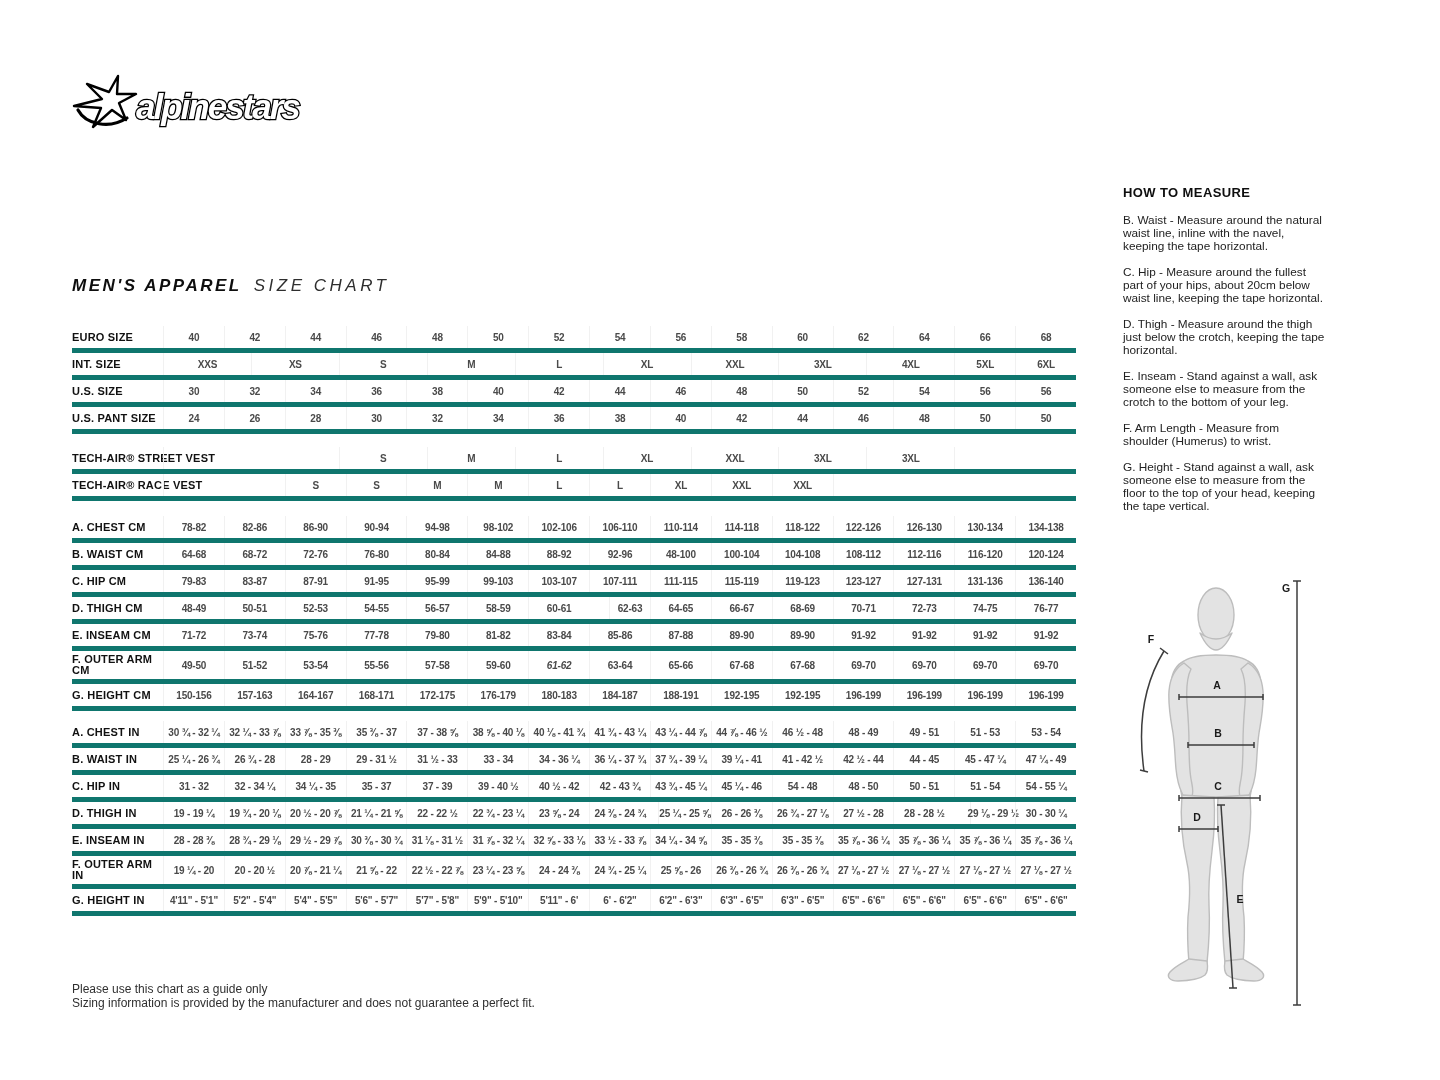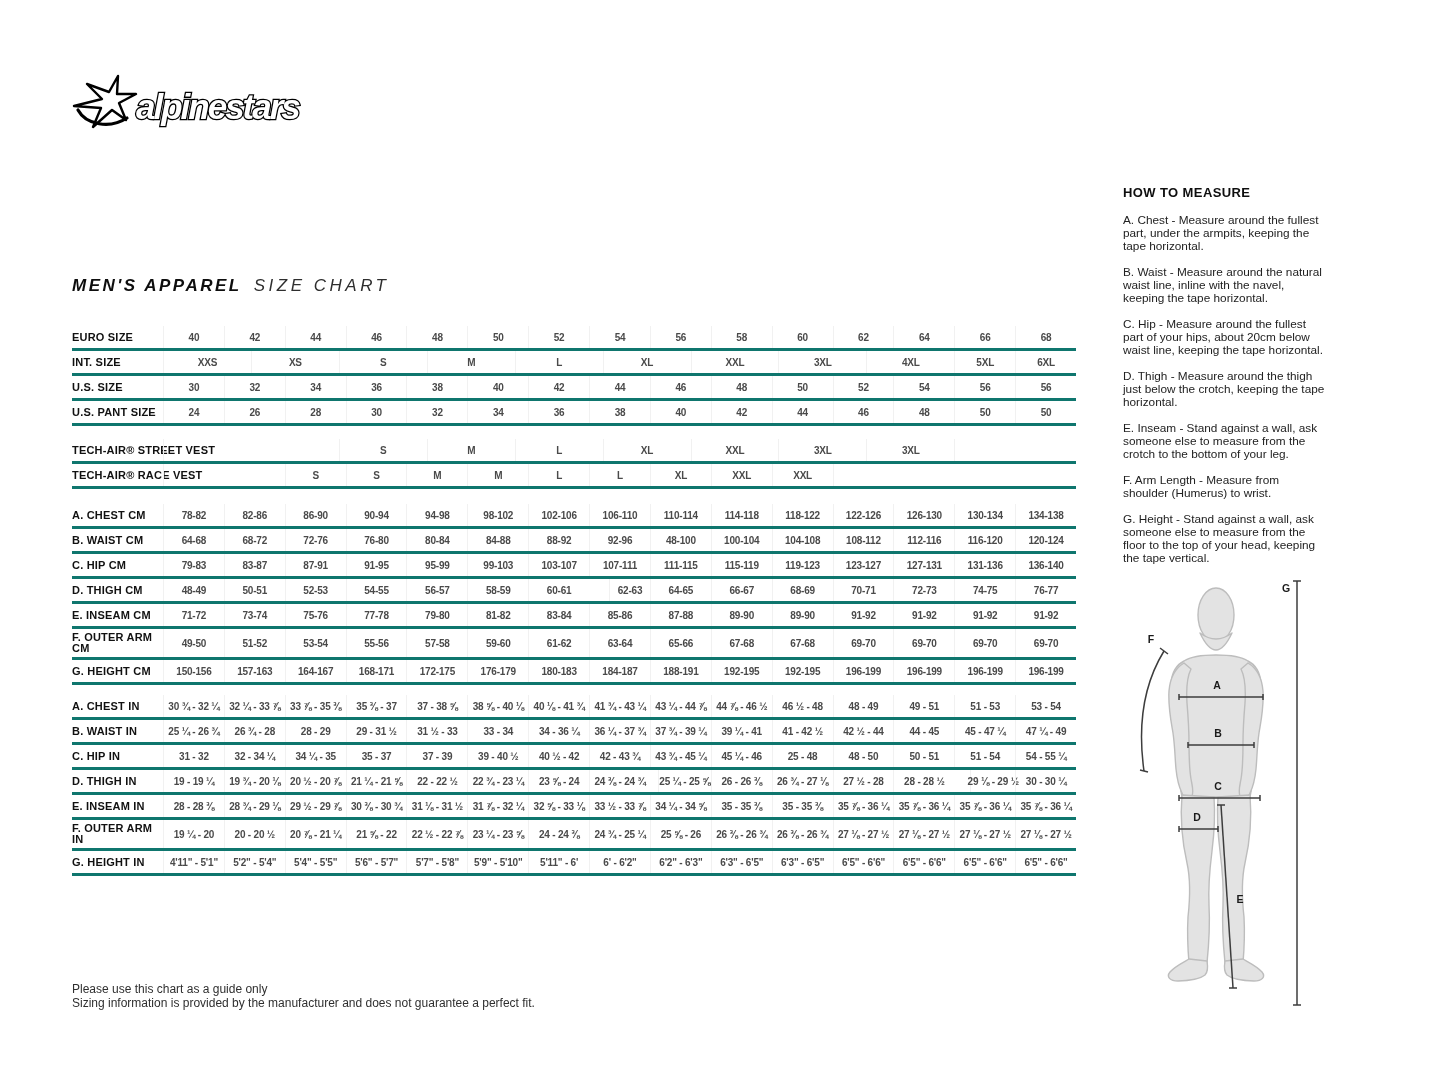--- a/index.html
+++ b/index.html
@@ -8,21 +8,21 @@
 
   .logo{position:absolute;left:70px;top:74px;width:270px;height:62px;}
 
   .title{position:absolute;left:72px;top:276px;font-style:italic;font-size:17px;
          letter-spacing:2.5px;white-space:nowrap;}
   .title .t-main{font-weight:700;color:#0e0e0e;}
   .title .t-sub{font-weight:400;color:#2e2e2e;margin-left:12px;letter-spacing:3.5px;}
 
   .size-table{position:absolute;left:72px;top:326px;width:1004px;}
   .t-row{display:grid;grid-template-columns:91px repeat(135,1fr);height:22px;
-         border-bottom:3px solid #0f766e;}
+         border-bottom:5px solid #0f766e;}
   .t-row.tall{height:28px;}
   .lbl{display:flex;align-items:center;font-weight:700;font-size:11px;color:#111;
        white-space:nowrap;letter-spacing:0.2px;}
   .lbl.wrap{white-space:normal;line-height:11px;}
   .val{display:flex;align-items:center;justify-content:center;font-weight:700;
        font-size:10px;color:#4a4a4a;border-left:1px solid #f1f1f1;
        white-space:nowrap;letter-spacing:-0.2px;}
   .t-gap{border-bottom:none;}
 
   .measure{position:absolute;left:1123px;top:185px;width:202px;}
@@ -240,21 +240,21 @@
       <div class="val" style="grid-column: span 9;">91-92</div>
     </div>
     <div class="t-row tall">
       <div class="lbl wrap">F. OUTER ARM CM</div>
       <div class="val" style="grid-column: span 9;">49-50</div>
       <div class="val" style="grid-column: span 9;">51-52</div>
       <div class="val" style="grid-column: span 9;">53-54</div>
       <div class="val" style="grid-column: span 9;">55-56</div>
       <div class="val" style="grid-column: span 9;">57-58</div>
       <div class="val" style="grid-column: span 9;">59-60</div>
-      <div class="val" style="grid-column: span 9;">61-62</div>
+      <div class="val" style="grid-column: span 9; font-style: italic;">61-62</div>
       <div class="val" style="grid-column: span 9;">63-64</div>
       <div class="val" style="grid-column: span 9;">65-66</div>
       <div class="val" style="grid-column: span 9;">67-68</div>
       <div class="val" style="grid-column: span 9;">67-68</div>
       <div class="val" style="grid-column: span 9;">69-70</div>
       <div class="val" style="grid-column: span 9;">69-70</div>
       <div class="val" style="grid-column: span 9;">69-70</div>
       <div class="val" style="grid-column: span 9;">69-70</div>
     </div>
     <div class="t-row">
@@ -317,21 +317,21 @@
       <div class="val" style="grid-column: span 9;">31 - 32</div>
       <div class="val" style="grid-column: span 9;">32 - 34 ¼</div>
       <div class="val" style="grid-column: span 9;">34 ¼ - 35</div>
       <div class="val" style="grid-column: span 9;">35 - 37</div>
       <div class="val" style="grid-column: span 9;">37 - 39</div>
       <div class="val" style="grid-column: span 9;">39 - 40 ½</div>
       <div class="val" style="grid-column: span 9;">40 ½ - 42</div>
       <div class="val" style="grid-column: span 9;">42 - 43 ¾</div>
       <div class="val" style="grid-column: span 9;">43 ¾ - 45 ¼</div>
       <div class="val" style="grid-column: span 9;">45 ¼ - 46</div>
-      <div class="val" style="grid-column: span 9;">25 - 48</div>
+      <div class="val" style="grid-column: span 9;">54 - 48</div>
       <div class="val" style="grid-column: span 9;">48 - 50</div>
       <div class="val" style="grid-column: span 9;">50 - 51</div>
       <div class="val" style="grid-column: span 9;">51 - 54</div>
       <div class="val" style="grid-column: span 9;">54 - 55 ¼</div>
     </div>
     <div class="t-row">
       <div class="lbl">D. THIGH IN</div>
       <div class="val" style="grid-column: span 9;">19 - 19 ¼</div>
       <div class="val" style="grid-column: span 9;">19 ¾ - 20 ⅛</div>
       <div class="val" style="grid-column: span 9;">20 ½ - 20 ⅞</div>
@@ -399,21 +399,20 @@
       <div class="val" style="grid-column: span 9;">6'3" - 6'5"</div>
       <div class="val" style="grid-column: span 9;">6'5" - 6'6"</div>
       <div class="val" style="grid-column: span 9;">6'5" - 6'6"</div>
       <div class="val" style="grid-column: span 9;">6'5" - 6'6"</div>
       <div class="val" style="grid-column: span 9;">6'5" - 6'6"</div>
     </div>
   </div>
 
 <div class="measure">
   <h3>HOW TO MEASURE</h3>
-  <p>A. Chest - Measure around the fullest part, under the armpits, keeping the tape horizontal.</p>
   <p>B. Waist - Measure around the natural waist line, inline with the navel, keeping the tape horizontal.</p>
   <p>C. Hip - Measure around the fullest part of your hips, about 20cm below waist line, keeping the tape horizontal.</p>
   <p>D. Thigh - Measure around the thigh just below the crotch, keeping the tape horizontal.</p>
   <p>E. Inseam - Stand against a wall, ask someone else to measure from the crotch to the bottom of your leg.</p>
   <p>F. Arm Length - Measure from shoulder (Humerus) to wrist.</p>
   <p>G. Height - Stand against a wall, ask someone else to measure from the floor to the top of your head, keeping the tape vertical.</p>
 </div>
 
 <div class="diagram">
   <svg width="180" height="440" viewBox="0 0 180 440">

